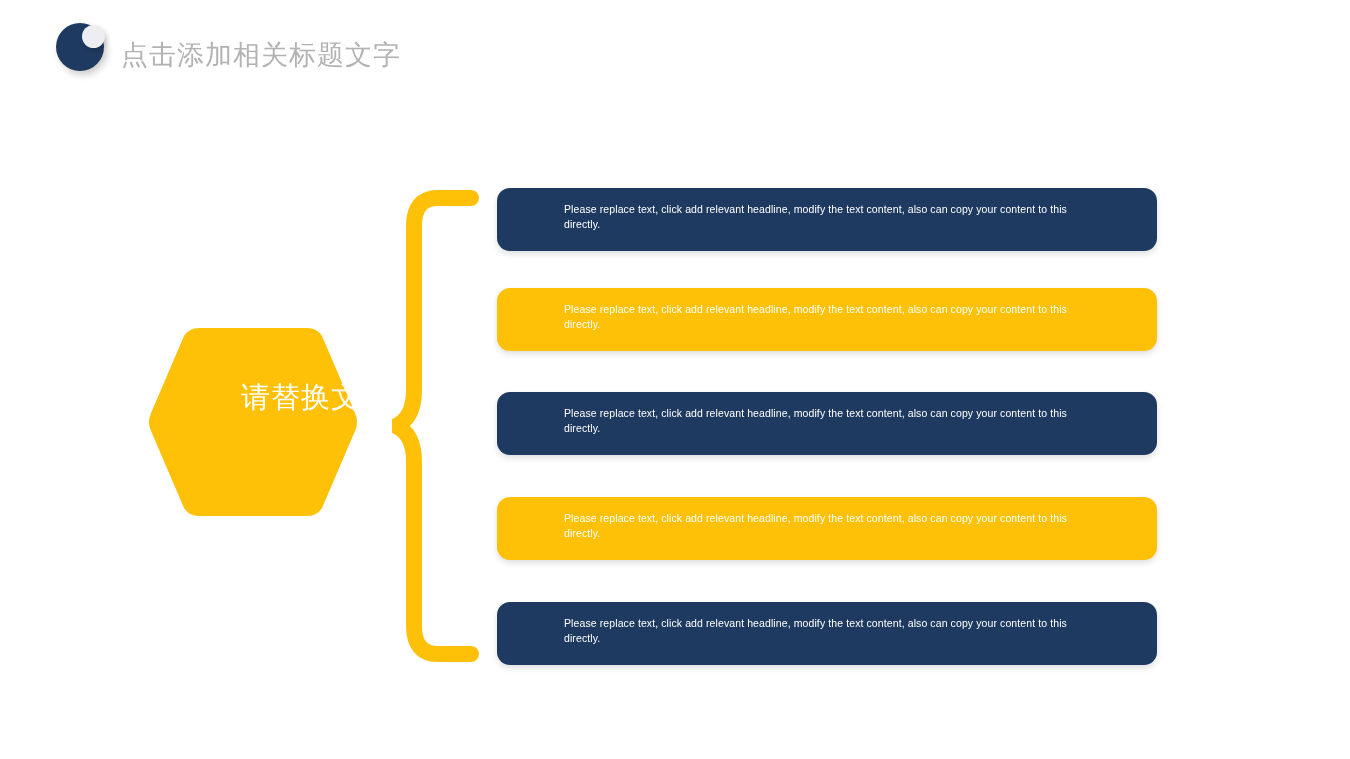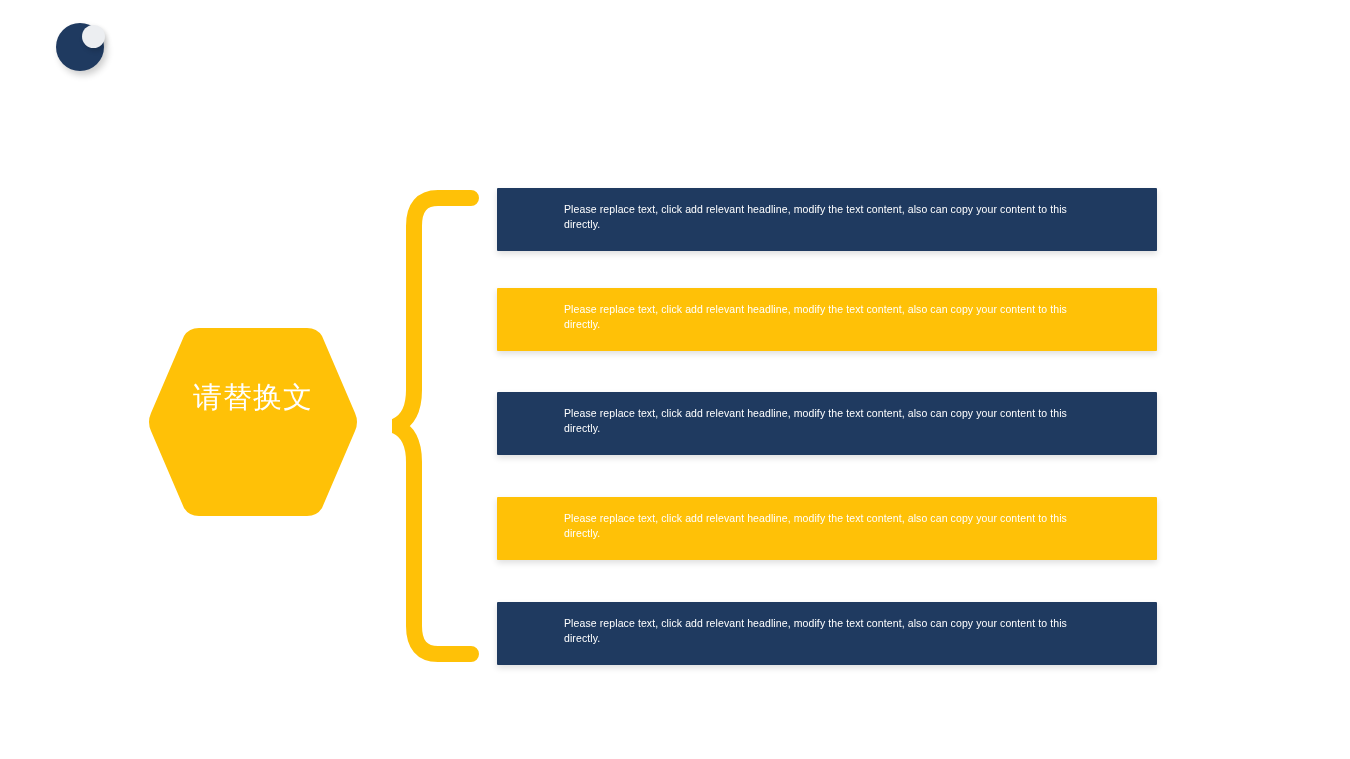--- a/index.html
+++ b/index.html
@@ -81,38 +81,38 @@
     position: absolute;
     left: 0;
     top: 50px;
     width: 216px;
     text-align: center;
     font-size: 29px;
     line-height: 45px;
     color: #ffffff;
     letter-spacing: 1px;
   }
-  #hex-label span { display: block; }
+  #hex-label span { display: block; text-align: right; }
 
   
   #brace {
     position: absolute;
     left: 392px;
     top: 190px;
     width: 92px;
     height: 480px;
   }
 
   
   .row {
     position: absolute;
     left: 497px;
     width: 660px;
     height: 63px;
-    border-radius: 1px;
+    border-radius: 13px;
     box-sizing: border-box;
     padding: 14px 62px 0 67px;
   }
   .row.navy {
     background: #1F3A60;
     box-shadow: 0 3px 6px rgba(0,0,0,0.13);
   }
   .row.yellow {
     background: #FFC107;
     box-shadow: 0 3px 6px rgba(0,0,0,0.13);
@@ -130,20 +130,21 @@
   #row-4 { top: 602px; }
 </style>
 </head>
 <body>
 
 <div id="header">
   <div id="logo-mark">
     <div id="logo-circle-dark"></div>
     <div id="logo-circle-light"></div>
   </div>
+  <div id="header-title">点击添加相关标题文字</div>
 </div>
 
 <div id="hex-wrap">
   <svg id="hex-shape" viewBox="0 0 216 194">
     <path d="M 54 3
              L 162 3
              Q 172 3 177 11
              L 210 88
              Q 214 97 210 106
              L 177 183

